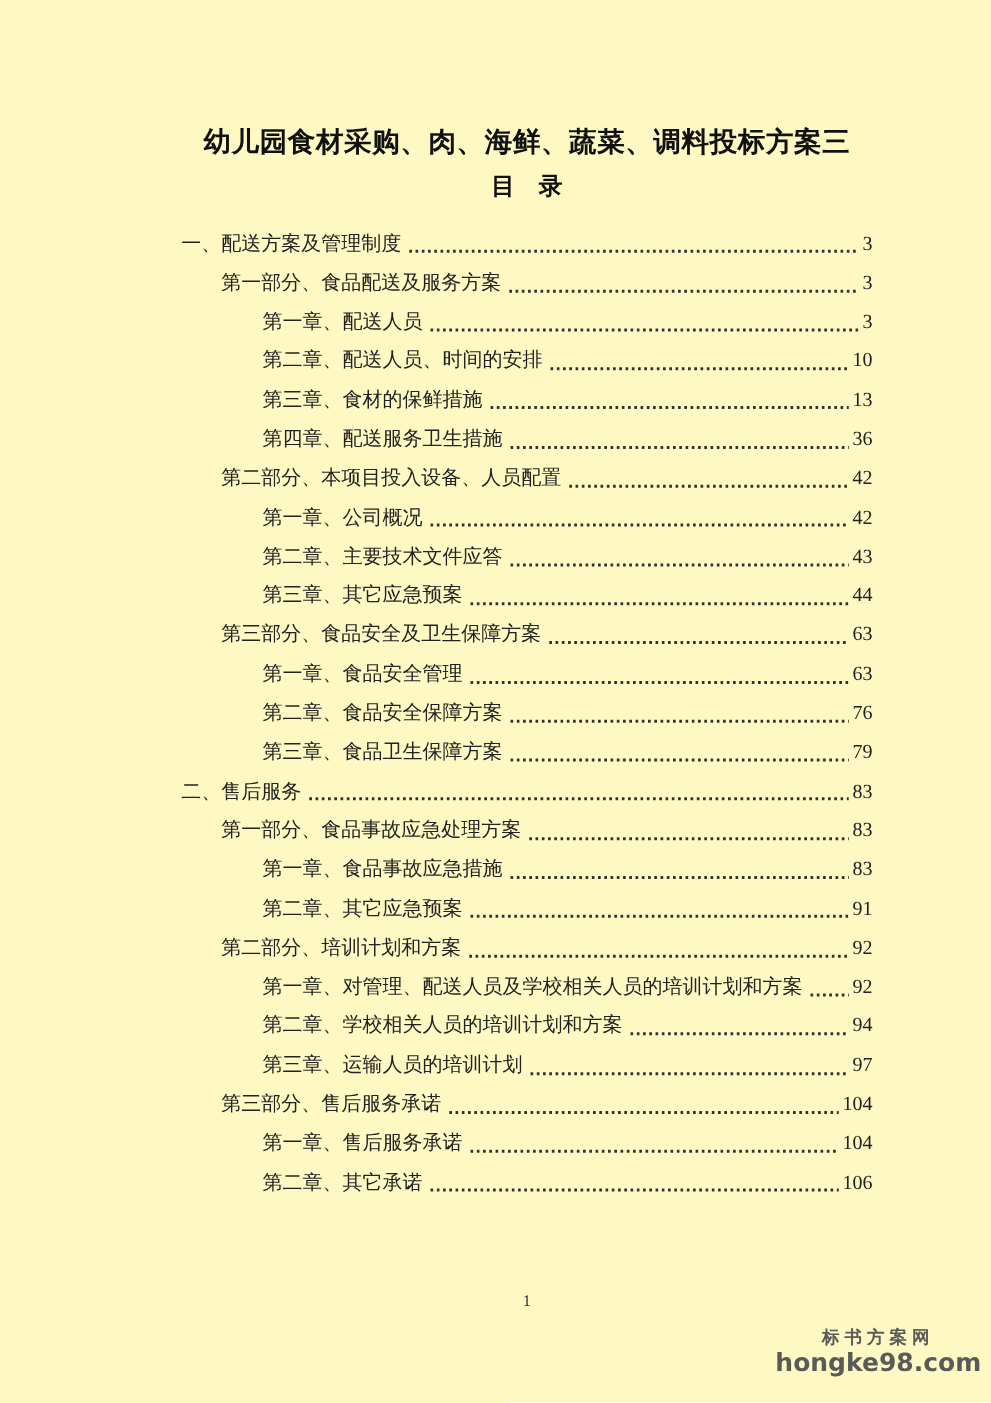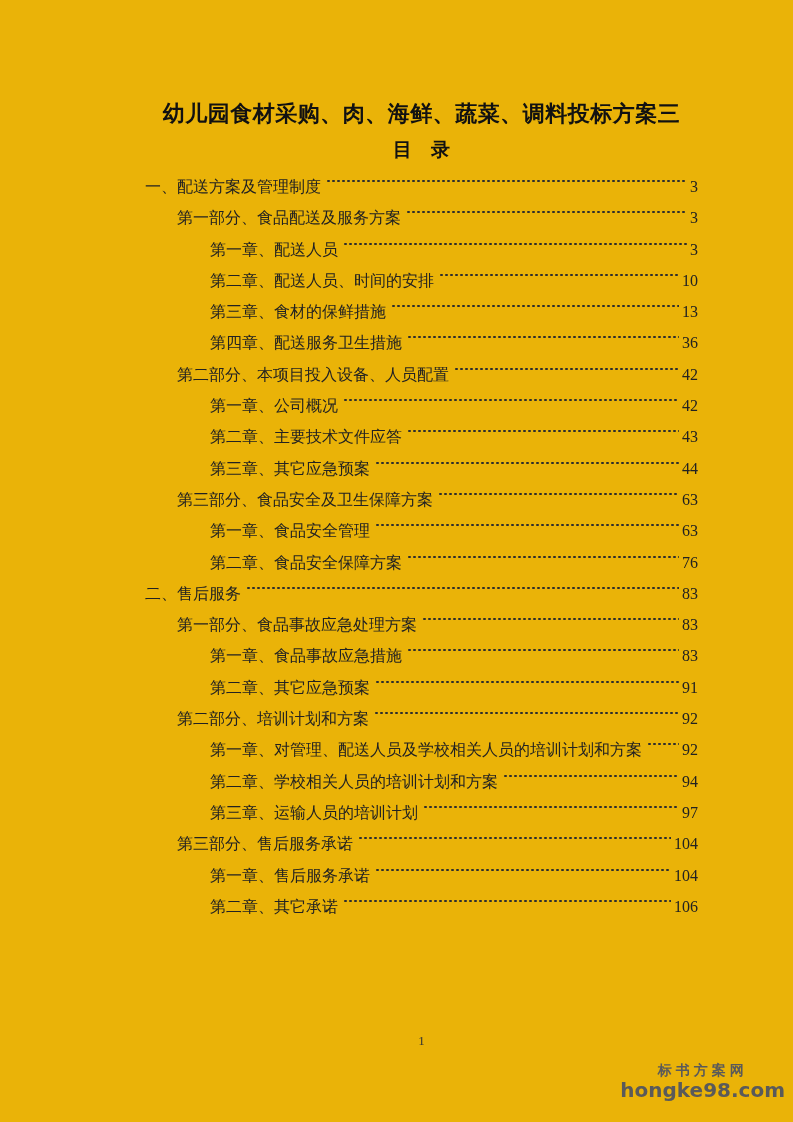--- a/index.html
+++ b/index.html
@@ -10,21 +10,21 @@
   body {
     width: 793px;
     height: 1122px;
     font-family: "Liberation Serif", "DejaVu Serif", serif;
     color: #1e1e1e;
   }
   .page {
     position: relative;
     width: 793px;
     height: 1122px;
-    background: #eab308;
+    background: #fef9c3;
     overflow: hidden;
   }
   .doc-title {
     position: absolute;
     top: 99px;
     left: 125px;
     width: 593px;
     margin: 0;
     text-align: center;
     font-size: 22px;
@@ -47,20 +47,21 @@
   }
   .toc-list {
     position: absolute;
     top: 179px;
     left: 145px;
     width: 553px;
     font-size: 16px;
   }
   .toc-row {
     display: flex;
+    align-items: flex-end;
     height: 31.3px;
     box-sizing: border-box;
     padding-bottom: 6px;
   }
   .toc-row.lvl1 { padding-left: 0; }
   .toc-row.lvl2 { padding-left: 32px; }
   .toc-row.lvl3 { padding-left: 65px; }
   .toc-label {
     line-height: 1.05;
     white-space: nowrap;
@@ -176,20 +177,25 @@
       <div class="toc-row lvl3">
     <span class="toc-label">第一章、食品安全管理</span>
     <span class="leader"></span>
     <span class="toc-page">63</span>
   </div>
       <div class="toc-row lvl3">
     <span class="toc-label">第二章、食品安全保障方案</span>
     <span class="leader"></span>
     <span class="toc-page">76</span>
   </div>
+      <div class="toc-row lvl3">
+    <span class="toc-label">第三章、食品卫生保障方案</span>
+    <span class="leader"></span>
+    <span class="toc-page">79</span>
+  </div>
       <div class="toc-row lvl1">
     <span class="toc-label">二、售后服务</span>
     <span class="leader"></span>
     <span class="toc-page">83</span>
   </div>
       <div class="toc-row lvl2">
     <span class="toc-label">第一部分、食品事故应急处理方案</span>
     <span class="leader"></span>
     <span class="toc-page">83</span>
   </div>

